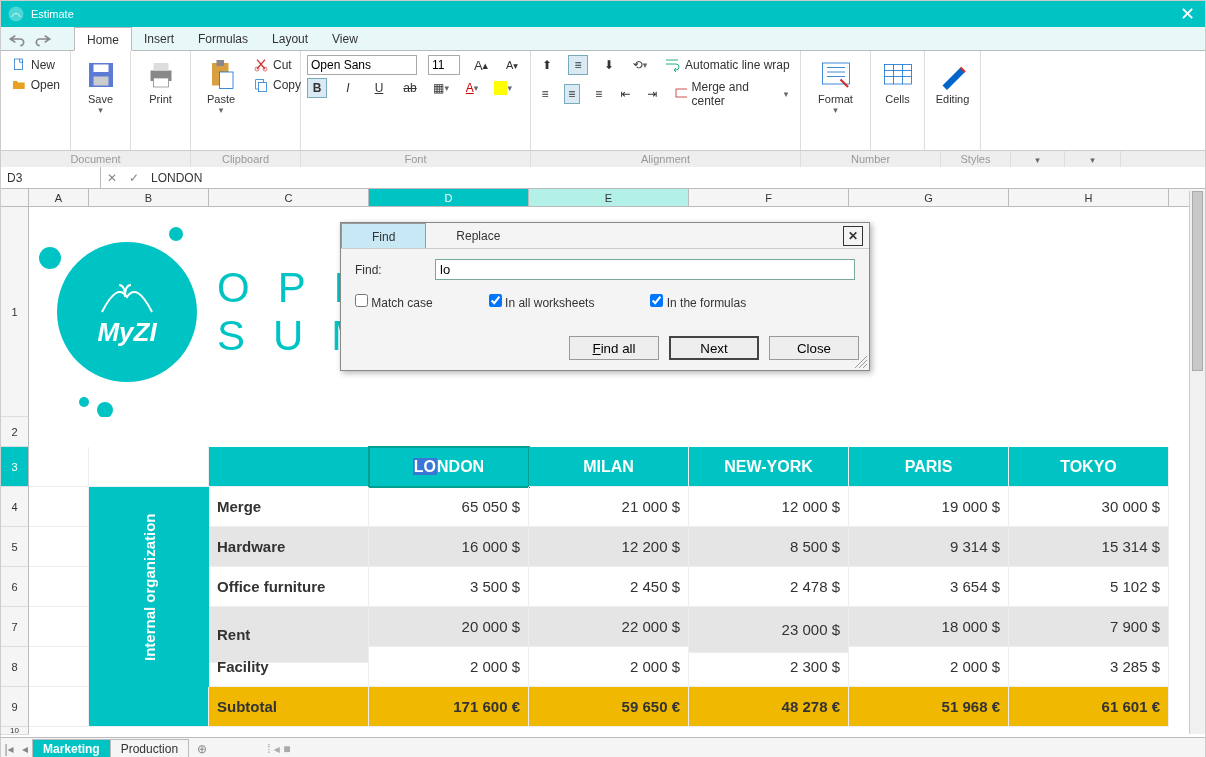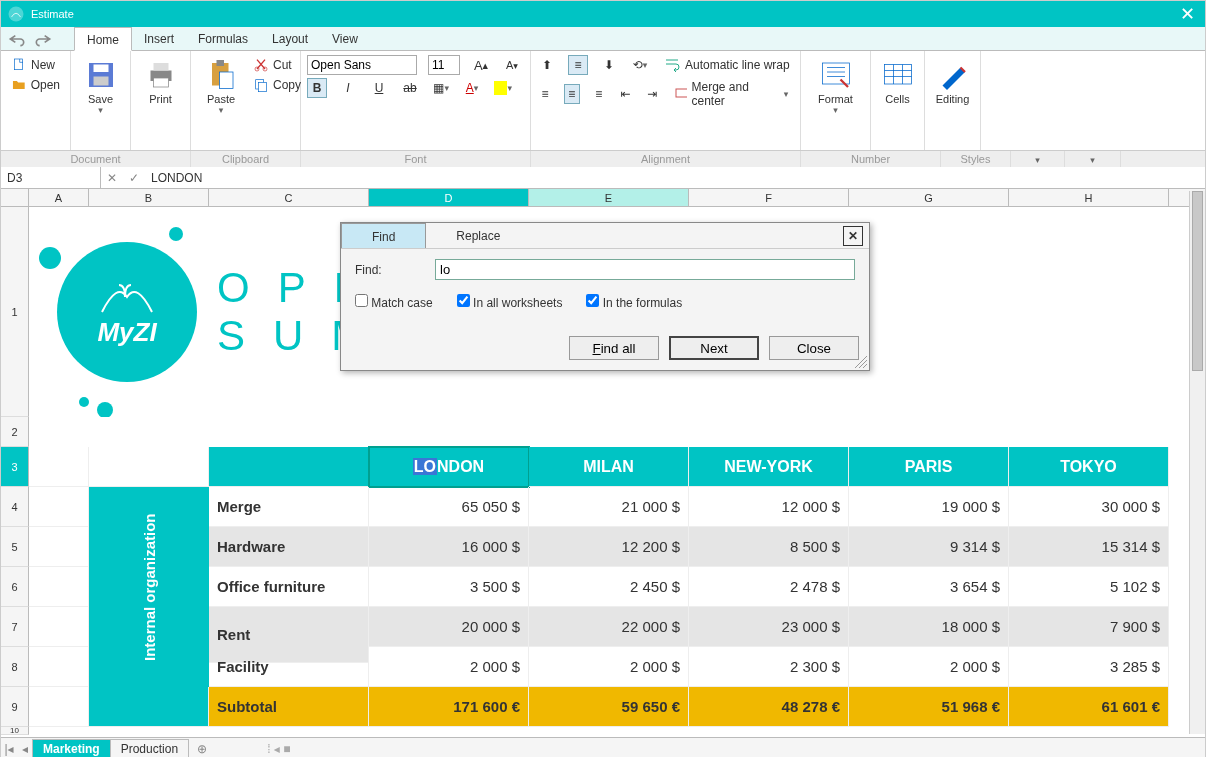--- a/index.html
+++ b/index.html
@@ -82,21 +82,21 @@
 
 .dialog{position:absolute;top:221px;left:339px;width:530px;background:#f4f4f4;border:1px solid #888;box-shadow:2px 2px 6px rgba(0,0,0,.3);z-index:100;}
 .dialog .dtabs{display:flex;height:26px;border-bottom:1px solid #ccc;}
 .dialog .dtab{padding:0 30px;line-height:26px;cursor:pointer;}
 .dialog .dtab.active{background:#c8e8f5;border:1px solid #999;border-bottom:none;}
 .dialog .dclose{margin-left:auto;width:20px;height:20px;border:1px solid #333;margin:3px 6px 0 auto;text-align:center;font-weight:bold;cursor:pointer;line-height:18px;}
 .dialog .dbody{padding:10px 14px;}
 .dialog .frow{display:flex;align-items:center;margin-bottom:14px;}
 .dialog label.fl{width:80px;}
 .dialog input[type=text]{flex:1;border:1px solid #7a9;padding:2px 4px;font-size:13px;}
-.dialog .opts{display:flex;gap:24px;margin-bottom:10px;}
+.dialog .opts{display:flex;gap:56px;margin-bottom:10px;}
 .dialog .btns{display:flex;gap:10px;justify-content:flex-end;padding:6px 10px 10px;}
 .dialog .btns button{width:90px;height:24px;border:1px solid #999;background:#eee;cursor:pointer;}
 .dialog .btns button.primary{border:2px solid #444;}
 .resize-grip{position:absolute;right:2px;bottom:2px;width:12px;height:12px;}
 
 .selcell{outline:2px solid #00a090;outline-offset:-1px;}
 .highlight{background:#3a76d6;color:#fff;padding:0 1px;}
 
 
 .vscroll{position:absolute;right:0;top:190px;bottom:22px;width:16px;background:#f0f0f0;border-left:1px solid #ccc;}
@@ -415,21 +415,21 @@
           <div class="cell datarow-val " style="width:160px;height:40px">3 654 $</div>
           <div class="cell datarow-val " style="width:160px;height:40px">5 102 $</div>
         </div>
         <div class="gridrow" style="top: 400px; height: 40px;">
           <div class="rowhdr" style="height:40px">7</div>
           <div class="cell" style="width:60px;height:40px"></div>
           <div class="cell" style="width:120px;height:40px;background:#00c4c4"></div>
           <div class="cell datarow-label altrow" style="width:160px;height:56px">Rent</div>
           <div class="cell datarow-val altrow" style="width:160px;height:40px">20 000 $</div>
           <div class="cell datarow-val altrow" style="width:160px;height:40px">22 000 $</div>
-          <div class="cell datarow-val altrow" style="width:160px;height:40px">23 000 $</div>
+          <div class="cell datarow-val altrow" style="width:160px;height:46px">23 000 $</div>
           <div class="cell datarow-val altrow" style="width:160px;height:40px">18 000 $</div>
           <div class="cell datarow-val altrow" style="width:160px;height:40px">7 900 $</div>
         </div>
         <div class="gridrow" style="top: 440px; height: 40px;">
           <div class="rowhdr" style="height:40px">8</div>
           <div class="cell" style="width:60px;height:40px"></div>
           <div class="cell" style="width:120px;height:40px;background:#00c4c4"></div>
           <div class="cell datarow-label " style="width:160px;height:40px">Facility</div>
           <div class="cell datarow-val " style="width:160px;height:40px">2 000 $</div>
           <div class="cell datarow-val " style="width:160px;height:40px">2 000 $</div>

